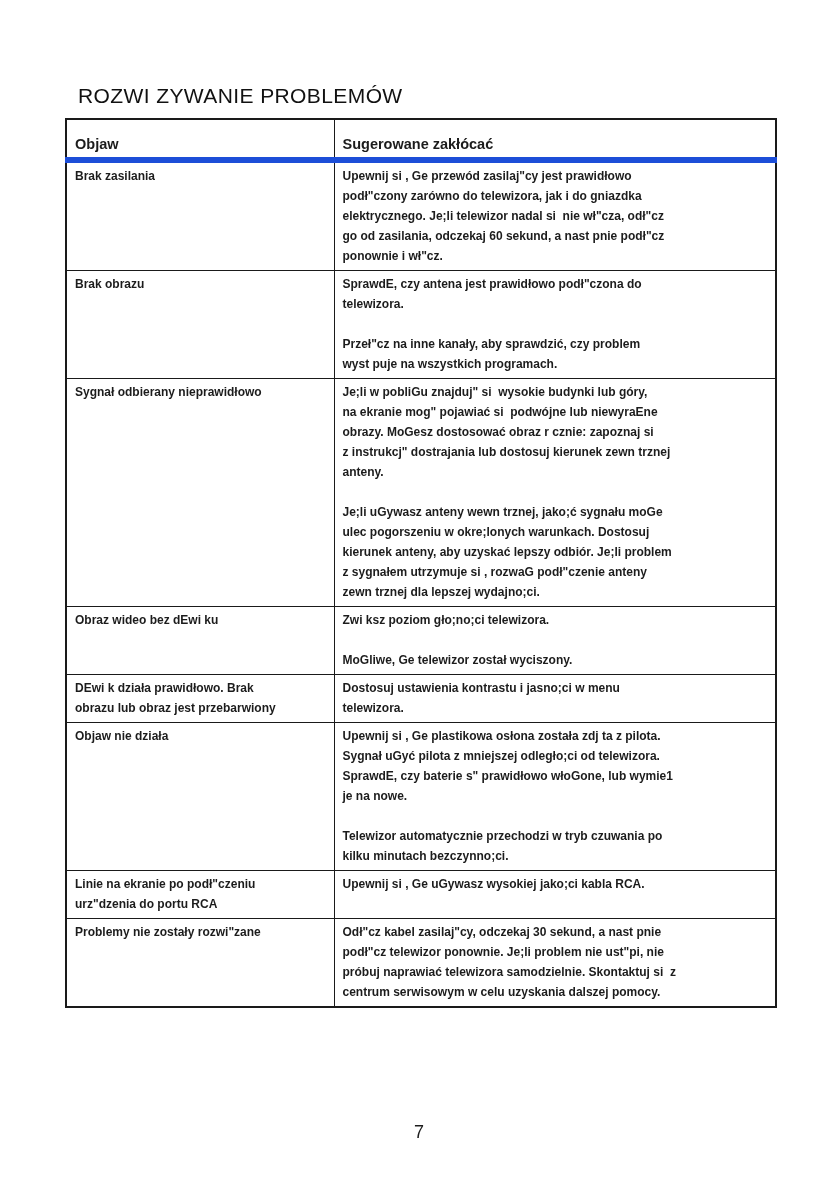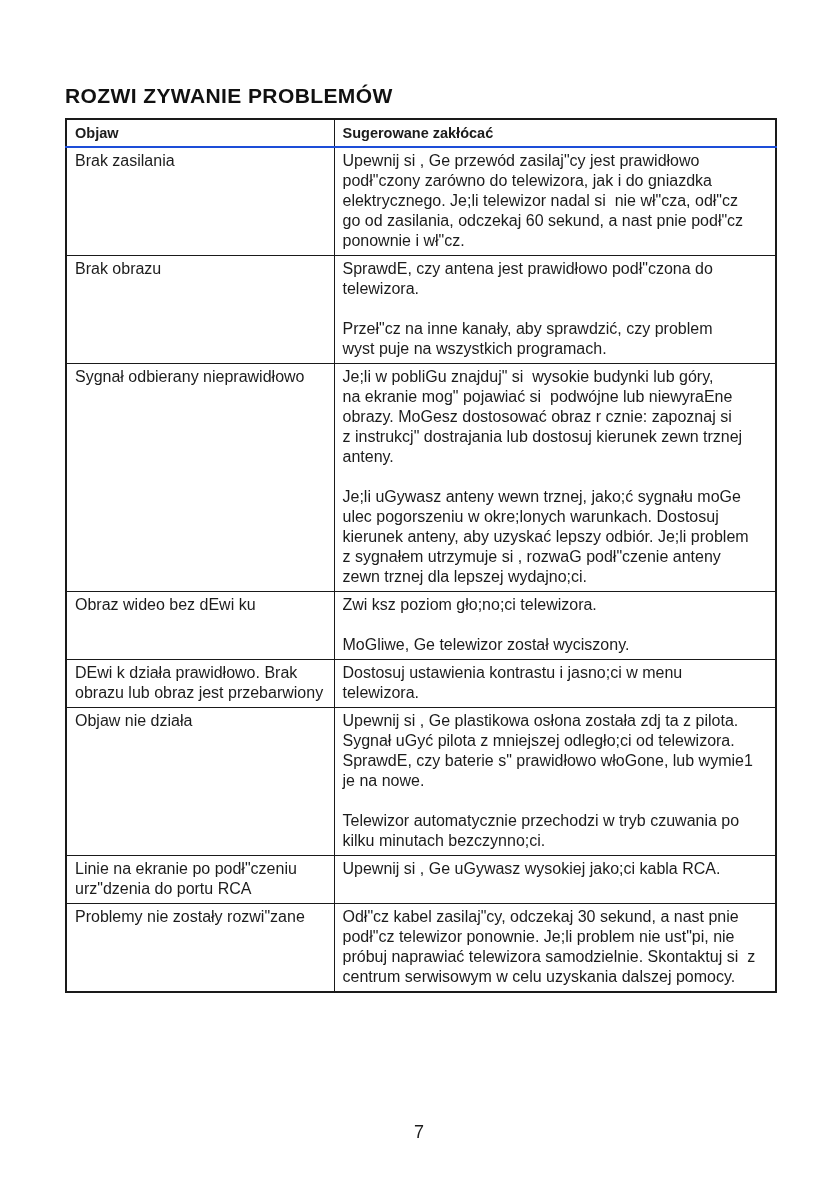--- a/index.html
+++ b/index.html
@@ -13,48 +13,49 @@
     font-family: "Liberation Sans", sans-serif;
     color: #1c1c1c;
     position: relative;
   }
   .page {
     padding: 84px 63px 0 65px;
     box-sizing: border-box;
   }
   .doc-title {
     font-size: 21px;
-    font-weight: bold;
+    font-weight: normal;
     letter-spacing: 0.4px;
-    margin: 0 0 10px 0;
+    margin: 0 0 10px 13px;
     color: #111;
   }
   table.tbl {
     border-collapse: collapse;
     table-layout: fixed;
     width: 710px;
     border: 2px solid #1a1a1a;
   }
   table.tbl th,
   table.tbl td {
     border: 1px solid #1a1a1a;
     vertical-align: top;
     text-align: left;
     white-space: pre-wrap;
-    font-size: 16px;
+    font-size: 12px;
     line-height: 20px;
     padding: 3px 6px 4px 8px;
     overflow: hidden;
+    font-weight: bold;
   }
   table.tbl th {
     font-weight: bold;
     font-size: 14.5px;
-    padding-top: 3px;
+    padding-top: 14px;
     padding-bottom: 3px;
-    border-bottom: 2px solid #1d4ed8;
+    border-bottom: 6px solid #1d4ed8;
   }
   .page-number {
     position: absolute;
     left: 0;
     width: 838px;
     top: 1122px;
     text-align: center;
     font-size: 18px;
     color: #1c1c1c;
   }

